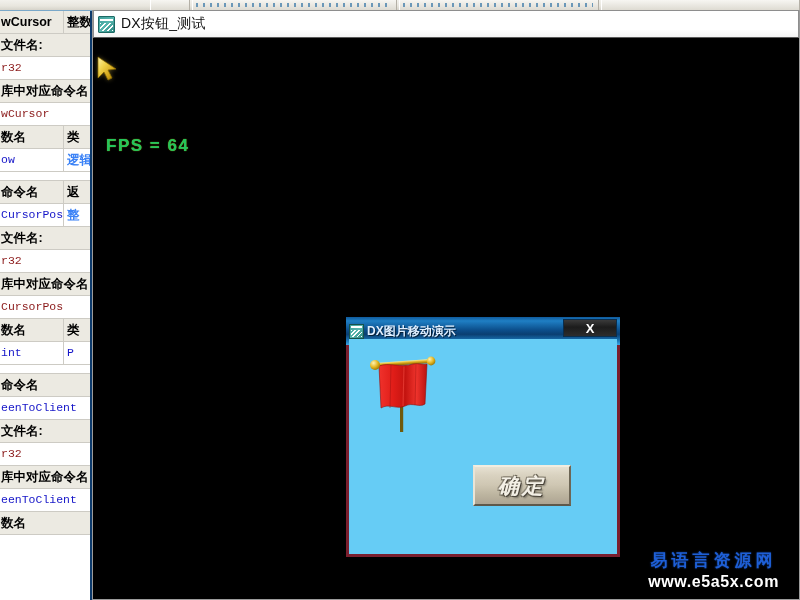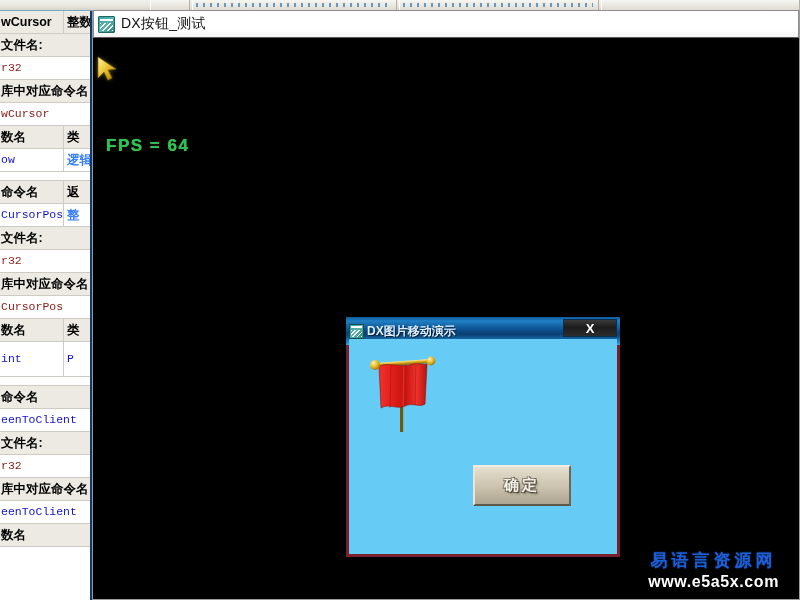--- a/index.html
+++ b/index.html
@@ -351,29 +351,30 @@
         #bdb5a0 74%,
         #ada492 100%);
     display: flex;
     align-items: center;
     justify-content: center;
     cursor: pointer;
   }
   #demo-ok-label {
     font-family: "DejaVu Sans", "Liberation Sans", sans-serif;
     font-weight: bold;
-    font-size: 15px;
+    font-size: 21px;
     color: #f4f0e6;
     letter-spacing: 3px;
     text-shadow:
        1px  1px 0 #4a443a,
       -1px -1px 0 #8d8677,
        1px -1px 0 #6b6555,
       -1px  1px 0 #6b6555,
        2px  2px 2px rgba(0,0,0,0.35);
+    font-style: italic;
   }
 
   
   #watermark {
     position: absolute;
     right: 20px;
     bottom: 8px;
     text-align: center;
     pointer-events: none;
     user-select: none;
@@ -458,21 +459,21 @@
         <div class="ide-row header" style="height: 23px;">
           <span class="ide-cell full ">库中对应命令名</span>
         </div>
         <div class="ide-row value" style="height: 23px;">
           <span class="ide-cell full txt-maroon">CursorPos</span>
         </div>
         <div class="ide-row header" style="height: 23px;">
           <span class="ide-cell c1 ">数名</span>
           <span class="ide-cell c2 ">类</span>
         </div>
-        <div class="ide-row value" style="height: 35px;">
+        <div class="ide-row value" style="height: 23px;">
           <span class="ide-cell c1 txt-navy">int</span>
           <span class="ide-cell c2 txt-navy">P</span>
         </div>
         <div class="ide-row spacer" style="height: 9px;">
           <span class="ide-cell full "></span>
         </div>
         <div class="ide-row header" style="height: 23px;">
           <span class="ide-cell full ">命令名</span>
         </div>
         <div class="ide-row value" style="height: 23px;">

